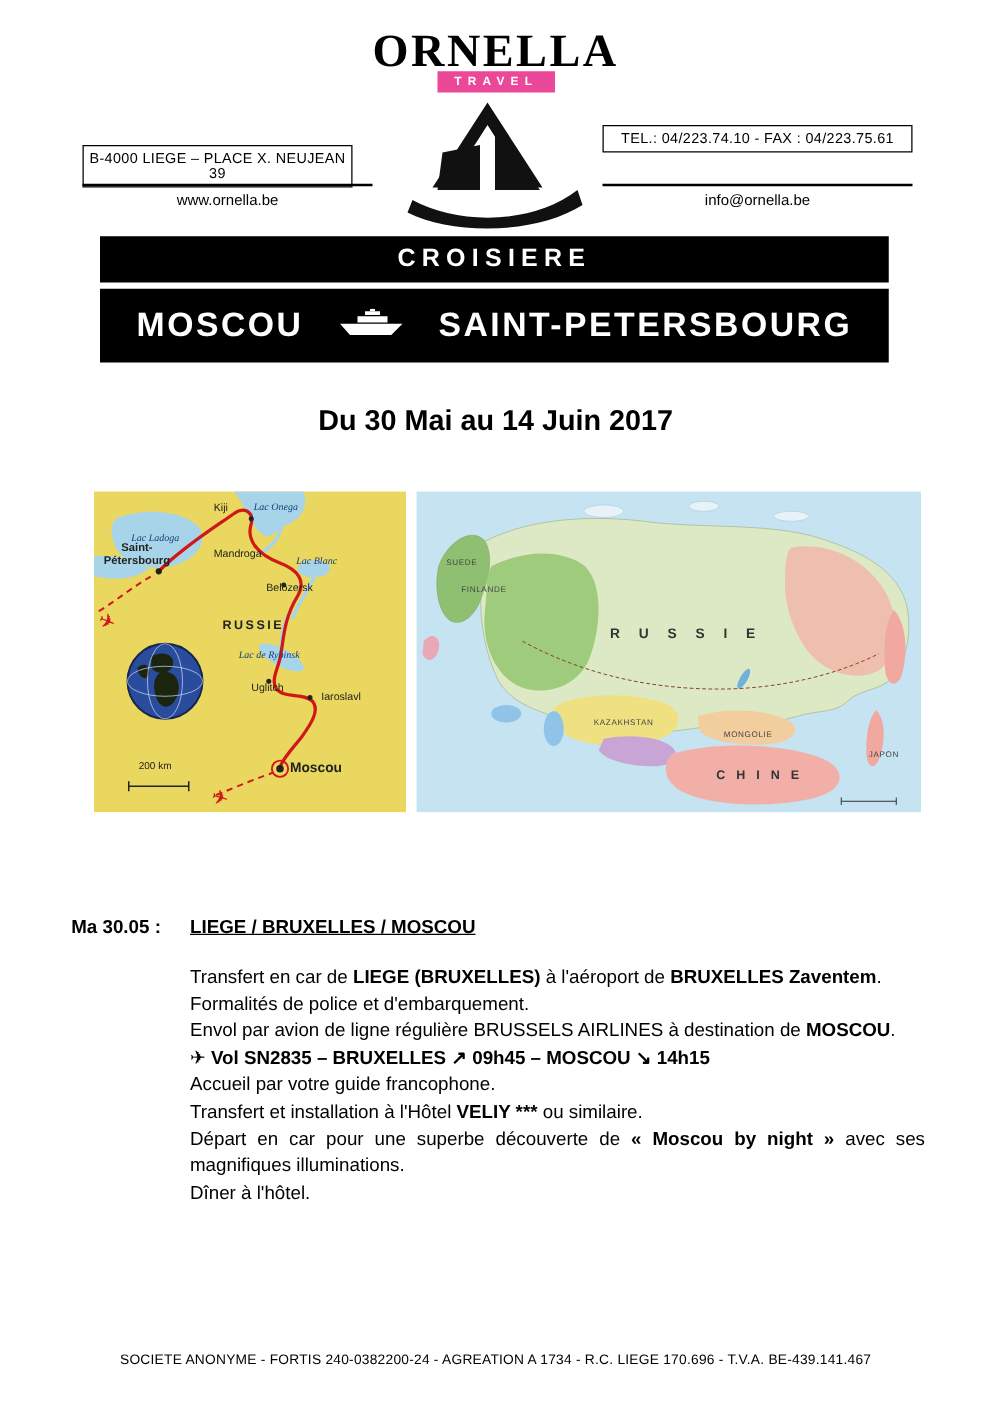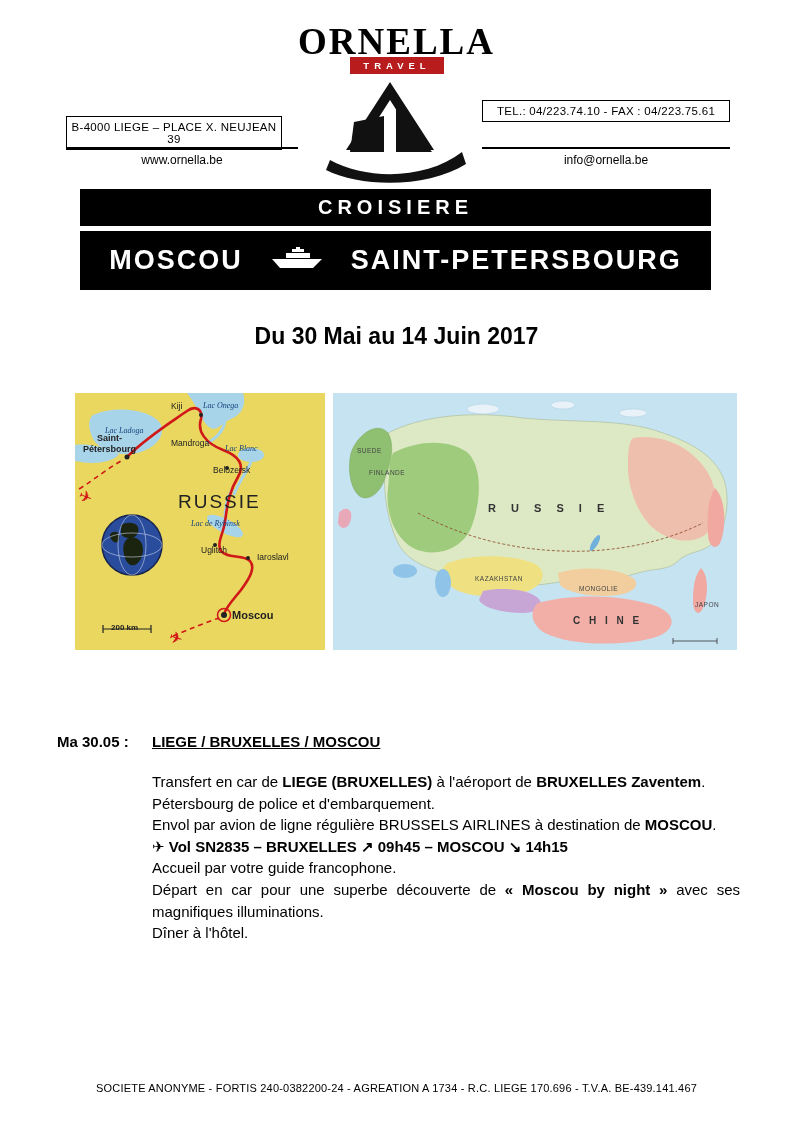--- a/index.html
+++ b/index.html
@@ -17,21 +17,21 @@
   #email     { left:482px; top:127px; width:248px; }
   .hdr-rule  { position:absolute; border-top:2px solid #000; height:0; }
   #rule-left  { left:66px;  top:147px; width:232px; }
   #rule-right { left:482px; top:147px; width:248px; }
 
   
   #logo-name { position:absolute; left:0; right:0; top:20px; text-align:center;
                font-family:"Liberation Serif", serif; font-size:37px; font-weight:bold;
                letter-spacing:2px; }
   #logo-travel { position:absolute; left:350px; top:57px; width:94px; height:17px;
-                 background:#b91c1c; color:#fff; font-size:9.5px; letter-spacing:5px;
+                 background:#ec4899; color:#fff; font-size:9.5px; letter-spacing:5px;
                  text-align:center; line-height:17px; font-weight:bold; }
   #logo-graphic { position:absolute; left:324px; top:76px; }
 
   
   .banner { position:absolute; left:80px; width:631px; background:#000; color:#fff;
             display:flex; align-items:center; justify-content:center;text-align:right; }
   #banner1 { top:189px; height:37px; font-size:20px; font-weight:bold; letter-spacing:5px; }
   #banner2 { top:231px; height:59px; font-size:27px; font-weight:bold; letter-spacing:2px; gap:26px; }
 
   
@@ -42,21 +42,21 @@
   .map { position:absolute; top:393px; overflow:hidden; }
   #route-map  { left:75px;  width:250px; height:257px; }
   #russia-map { left:333px; width:404px; height:257px; }
   .map-labels { position:absolute; inset:0; }
   .map-label  { position:absolute; white-space:nowrap; font-size:8px; color:#222;
                 transform:translate(0,-50%); line-height:1; }
   .map-label.lake    { font-style:italic; color:#14427A; font-family:"Liberation Serif", serif; font-size:8px; }
   .map-label.place   { font-size:8.5px;text-align:right; }
   .map-label.city    { font-weight:bold; font-size:9px; }
   .map-label.city-b  { font-weight:bold; font-size:11px; }
-  .map-label.country { font-weight:normal; font-size:19px; letter-spacing:2px;padding-left:15px; }
+  .map-label.country { font-weight:bold; font-size:10px; letter-spacing:2px;padding-left:15px; }
   .map-label.country-wide { font-weight:bold; font-size:11px; letter-spacing:6px; color:#333; }
   .map-label.country2 { font-weight:bold; font-size:10px; letter-spacing:3px; color:#333; }
   .map-label.small   { font-size:6.5px; letter-spacing:.5px; color:#444; }
   .map-label.scale   { font-size:8px; }
 
   
   #itin-date    { position:absolute; left:57px;  top:733px; font-size:15px; font-weight:bold; }
   #itin-heading { position:absolute; left:152px; top:733px; font-size:15px; font-weight:bold;
                   text-decoration:underline; }
   #itin-lines   { position:absolute; left:152px; top:771px; width:588px;
@@ -140,28 +140,28 @@
     <ellipse cx="57" cy="152" rx="30" ry="12" fill="none" stroke="#CAD5EE" stroke-width="0.6"></ellipse>
     <path d="M28 236 h48 M28 232 v8 M76 232 v8" stroke="#222" stroke-width="1.2" fill="none"></path>
   </svg>
   <div class="map-labels">
       <span class="map-label place" style="left: 96px; top: 13px;">Kiji</span>
       <span class="map-label lake" style="left: 128px; top: 13px;">Lac Onega</span>
       <span class="map-label lake" style="left: 30px; top: 38px;">Lac Ladoga</span>
       <span class="map-label city" style="left: 22px; top: 45px;">Saint-</span>
       <span class="map-label city" style="left: 8px; top: 56px;">Pétersbourg</span>
       <span class="map-label place" style="left: 96px; top: 50px;">Mandroga</span>
-      <span class="map-label lake" style="left: 150px; top: 56px;">Lac Blanc</span>
+      <span class="map-label lake" style="left: 162px; top: 56px;">Lac Blanc</span>
       <span class="map-label place" style="left: 138px; top: 77px;">Belozersk</span>
       <span class="map-label country" style="left: 88px; top: 108px;">RUSSIE</span>
       <span class="map-label lake" style="left: 116px; top: 131px;">Lac de Rybinsk</span>
       <span class="map-label place" style="left: 126px; top: 157px;">Uglitch</span>
       <span class="map-label place" style="left: 182px; top: 164px;">Iaroslavl</span>
       <span class="map-label city-b" style="left: 157px; top: 222px;">Moscou</span>
-      <span class="map-label scale" style="left: 36px; top: 235px; font-weight: bold;">200 km</span>
+      <span class="map-label scale" style="left: 36px; top: 220px;">200 km</span>
     </div>
 </div>
 
 <div id="russia-map" class="map">
   <svg width="404" height="257" viewBox="0 0 404 257">
     <rect width="404" height="257" fill="#C6E3F2"></rect>
     <ellipse cx="150" cy="16" rx="16" ry="5" fill="#E8F2F8" stroke="#AACCE0" stroke-width="0.5"></ellipse>
     <ellipse cx="230" cy="12" rx="12" ry="4" fill="#E8F2F8" stroke="#AACCE0" stroke-width="0.5"></ellipse>
     <ellipse cx="300" cy="20" rx="14" ry="4" fill="#E8F2F8" stroke="#AACCE0" stroke-width="0.5"></ellipse>
     <path d="M55 40 C90 22 140 18 190 25 C240 30 290 25 330 40 C360 50 385 65 392 90 C398 115 390 140 380 150 C370 160 355 158 345 168 C335 178 320 175 305 180 C280 188 250 185 220 190 C190 195 160 192 130 185 C100 178 75 170 65 150 C55 130 50 100 52 80 C53 65 50 50 55 40 Z" fill="#DDE9C5" stroke="#A8B890" stroke-width="0.6"></path>
@@ -189,21 +189,22 @@
       <span class="map-label small" style="left: 246px; top: 196px;">MONGOLIE</span>
       <span class="map-label country2" style="left: 240px; top: 228px;">C H I N E</span>
       <span class="map-label small" style="left: 362px; top: 212px;">JAPON</span>
     </div>
 </div>
 
 <div id="itin-date">Ma 30.05 :</div>
 <div id="itin-heading">LIEGE / BRUXELLES / MOSCOU</div>
 <div id="itin-lines">
     <div class="itin-line"><span class="seg">Transfert en car de </span><span class="seg seg-b">LIEGE (BRUXELLES)</span><span class="seg"> à l'aéroport de </span><span class="seg seg-b">BRUXELLES Zaventem</span><span class="seg">.</span></div>
-    <div class="itin-line"><span class="seg">Pétersbourg de police et d'embarquement.</span></div>
+    <div class="itin-line"><span class="seg">Formalités de police et d'embarquement.</span></div>
     <div class="itin-line"><span class="seg">Envol par avion de ligne régulière BRUSSELS AIRLINES à destination de </span><span class="seg seg-b">MOSCOU</span><span class="seg">.</span></div>
     <div class="itin-line"><span class="seg">✈ </span><span class="seg seg-b">Vol SN2835 – BRUXELLES ↗ 09h45 – MOSCOU ↘ 14h15</span></div>
     <div class="itin-line"><span class="seg">Accueil par votre guide francophone.</span></div>
+    <div class="itin-line"><span class="seg">Transfert et installation à l'Hôtel </span><span class="seg seg-b">VELIY ***</span><span class="seg"> ou similaire.</span></div>
     <div class="itin-line justify"><span class="seg">Départ en car pour une superbe découverte de </span><span class="seg seg-b">« Moscou by night »</span><span class="seg"> avec ses magnifiques illuminations.</span></div>
     <div class="itin-line"><span class="seg">Dîner à l'hôtel.</span></div>
   </div>
 
 <div id="footer">SOCIETE ANONYME  -  FORTIS 240-0382200-24  -  AGREATION A 1734  -  R.C. LIEGE 170.696  -  T.V.A. BE-439.141.467</div>
 
 </body></html>

